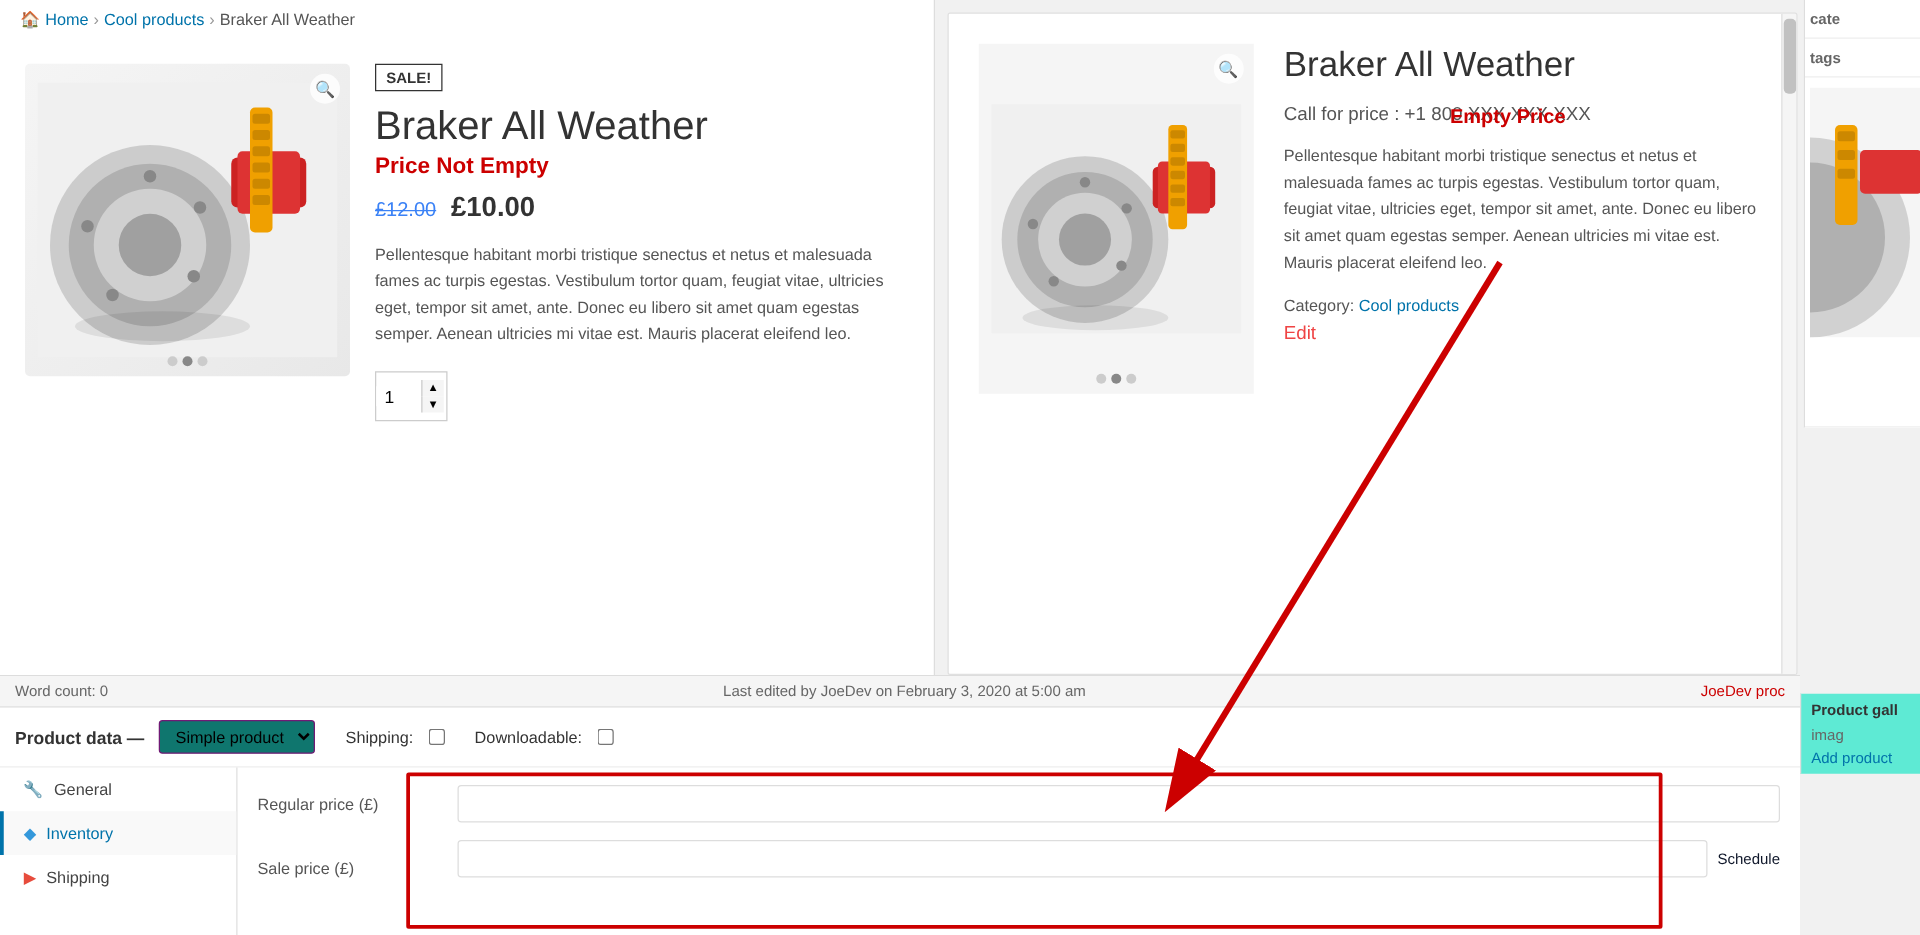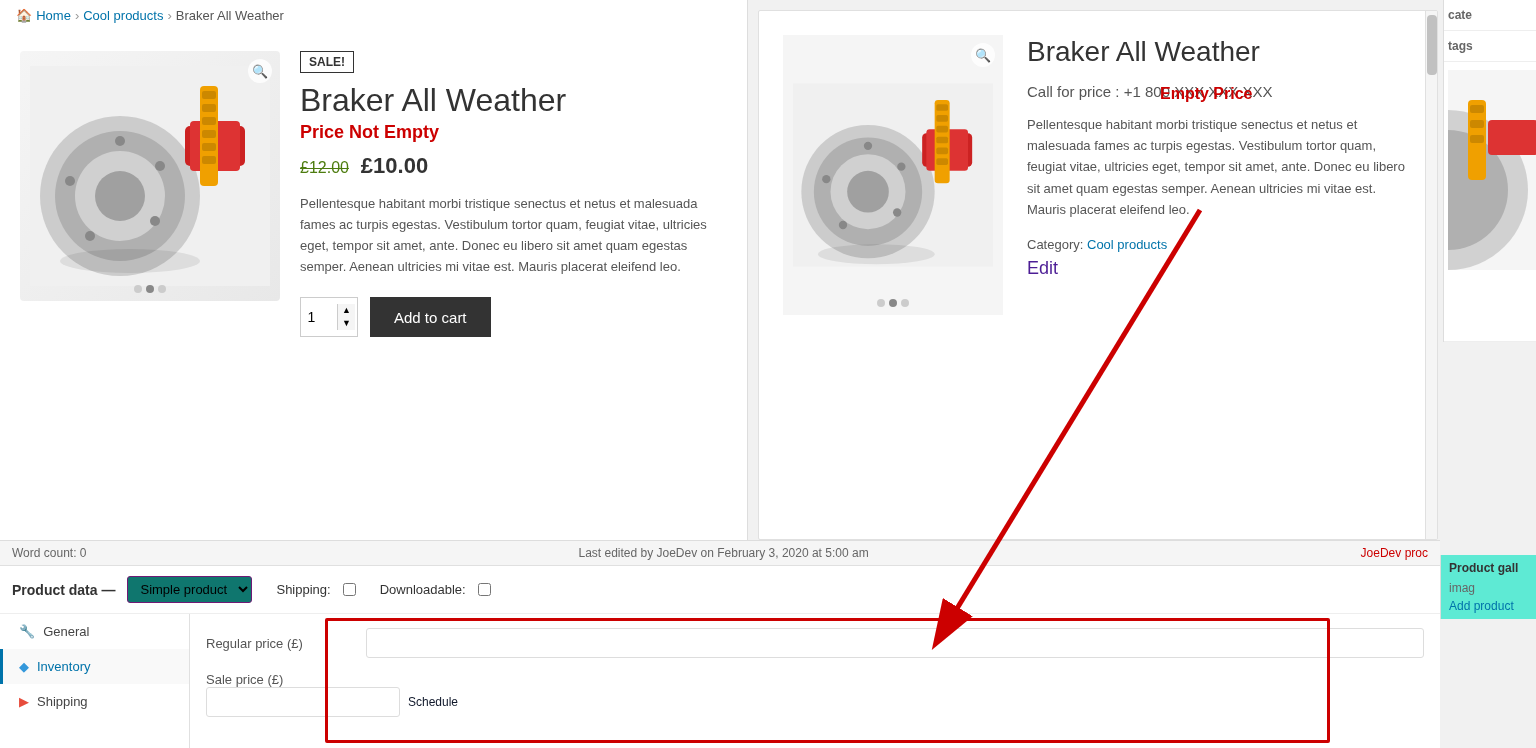--- a/index.html
+++ b/index.html
@@ -23,21 +23,21 @@
     .zoom-icon-left { position: absolute; top: 8px; right: 8px; background: rgba(255,255,255,0.8); border-radius: 50%; width: 24px; height: 24px; display: flex; align-items: center; justify-content: center; font-size: 13px; }
     .dots-indicator { position: absolute; bottom: 8px; left: 50%; transform: translateX(-50%); display: flex; gap: 4px; }
     .dot { width: 8px; height: 8px; border-radius: 50%; background: #ccc; }
     .dot.active { background: #888; }
 
     .product-info-left { flex: 1; }
     .sale-badge { border: 1px solid #333; padding: 3px 8px; font-size: 12px; font-weight: bold; display: inline-block; margin-bottom: 10px; }
     .product-title-left { font-size: 32px; font-weight: 400; color: #333; margin-bottom: 4px; line-height: 1.1; }
     .price-not-empty-label { color: #cc0000; font-size: 18px; font-weight: bold; margin-bottom: 10px; }
     .price-area { margin-bottom: 15px; }
-    .original-price { text-decoration: line-through; color: #4d7c0f; font-size: 16px; margin-right: 8px; }
+    .original-price { text-decoration: line-through; color: #3b82f6; font-size: 16px; margin-right: 8px; }
     .sale-price { color: #333; font-size: 22px; font-weight: bold; }
     .product-desc { font-size: 13px; line-height: 1.6; color: #555; margin-bottom: 20px; }
     .add-to-cart-row { display: flex; align-items: center; gap: 12px; }
     .qty-input { width: 55px; height: 40px; border: 1px solid #ccc; text-align: center; font-size: 14px; display: flex; align-items: center; position: relative; }
     .qty-input input { width: 35px; border: none; text-align: center; font-size: 14px; outline: none; }
     .qty-arrows { display: flex; flex-direction: column; }
     .qty-arrow { background: #f5f5f5; border: none; border-left: 1px solid #ccc; cursor: pointer; font-size: 9px; padding: 2px 4px; line-height: 1; }
     .add-to-cart-btn { background: #333; color: #fff; border: none; padding: 10px 24px; font-size: 15px; cursor: pointer; height: 40px; }
 
     
@@ -122,21 +122,20 @@
         </div>
         <p class="product-desc">Pellentesque habitant morbi tristique senectus et netus et malesuada fames ac turpis egestas. Vestibulum tortor quam, feugiat vitae, ultricies eget, tempor sit amet, ante. Donec eu libero sit amet quam egestas semper. Aenean ultricies mi vitae est. Mauris placerat eleifend leo.</p>
         <div class="add-to-cart-row">
           <div class="qty-input" style="border:1px solid #ccc; display:flex; align-items:center; height:40px; width:58px;">
             <input type="number" value="1" style="width: 36px; border: none; text-align: center; font-size: 14px; outline: none;">
             <div class="qty-arrows">
               <button class="qty-arrow">▲</button>
               <button class="qty-arrow">▼</button>
             </div>
           </div>
-          <button class="add-to-cart-btn">Add to cart</button>
         </div>
       </div>
     </div>
   </div>
 
   <div class="right-panel" style="position:absolute; top:10px; left:758px; width:680px; height:530px; background:#fff; border:1px solid #e0e0e0; border-radius:2px; overflow:hidden;">
     <div class="product-preview-right" style="padding:24px; display:flex; gap:24px;">
 
       <div class="product-image-right" style="width:220px; height:280px; background:#f5f5f5; flex-shrink:0; position:relative; overflow:hidden; display:flex; align-items:center; justify-content:center;">
         <svg width="200" height="260" viewBox="0 0 240 220" xmlns="http://www.w3.org/2000/svg">
@@ -170,21 +169,21 @@
       </div>
 
       <div class="product-info-right" style="flex:1;">
         <h1 style="font-size:28px; font-weight:400; color:#333; margin-bottom:14px; line-height:1.2;">Braker All Weather</h1>
         <p style="font-size:15px; color:#555; margin-bottom:14px;">Call for price : +1 800 XXX XXX XXX</p>
         <p style="font-size:13px; line-height:1.65; color:#555; margin-bottom:16px;">Pellentesque habitant morbi tristique senectus et netus et malesuada fames ac turpis egestas. Vestibulum tortor quam, feugiat vitae, ultricies eget, tempor sit amet, ante. Donec eu libero sit amet quam egestas semper. Aenean ultricies mi vitae est. Mauris placerat eleifend leo.</p>
         <p style="font-size:13px; color:#555; margin-bottom:6px;">
           <span>Category:</span>
           <a href="#" style="color:#0073aa; text-decoration:none;">Cool products</a>
         </p>
-        <a href="#" style="color:#4c1d95; text-decoration:none; font-size:18px;">Edit</a>
+        <a href="#" style="color:#ef4444; text-decoration:none; font-size:15px;">Edit</a>
       </div>
     </div>
 
     <div style="position:absolute; right:0; top:0; width:12px; height:530px; background:#f5f5f5; border-left:1px solid #e0e0e0;">
       <div style="width:10px; height:60px; background:#c1c1c1; border-radius:4px; margin:4px 1px;"></div>
     </div>
   </div>
 
   <div style="position:absolute; top:85px; left:1160px; color:#cc0000; font-size:16px; font-weight:bold; z-index:150;">Empty Price</div>
 
@@ -227,21 +226,21 @@
 
       <div style="flex:1; padding:14px 16px;">
 
         <div style="display:flex; align-items:center; margin-bottom:14px;">
           <label style="width:160px; font-size:13px; color:#555;">Regular price (£)</label>
           <div style="flex:1; position:relative;">
             <input type="text" style="width: 100%; height: 30px; border: 1px solid rgb(221, 221, 221); border-radius: 3px; padding: 0px 8px; font-size: 13px; outline: none;">
           </div>
         </div>
 
-        <div style="display:flex; align-items:flex-start; margin-bottom:14px;flex-direction:column;">
+        <div style="display:flex; align-items:flex-end; margin-bottom:14px;">
           <label style="width:160px; font-size:13px; color:#555;">Sale price (£)</label>
           <div style="flex:1; display:flex; align-items:center;">
             <input type="text" style="flex: 1 1 0%; height: 30px; border: 1px solid rgb(221, 221, 221); border-radius: 3px; padding: 0px 8px; font-size: 13px; outline: none;">
             <a href="#" style="color:#0f172a; text-decoration:none; font-size:12px; margin-left:8px; white-space:nowrap;">Schedule</a>
           </div>
         </div>
       </div>
     </div>
   </div>
 

